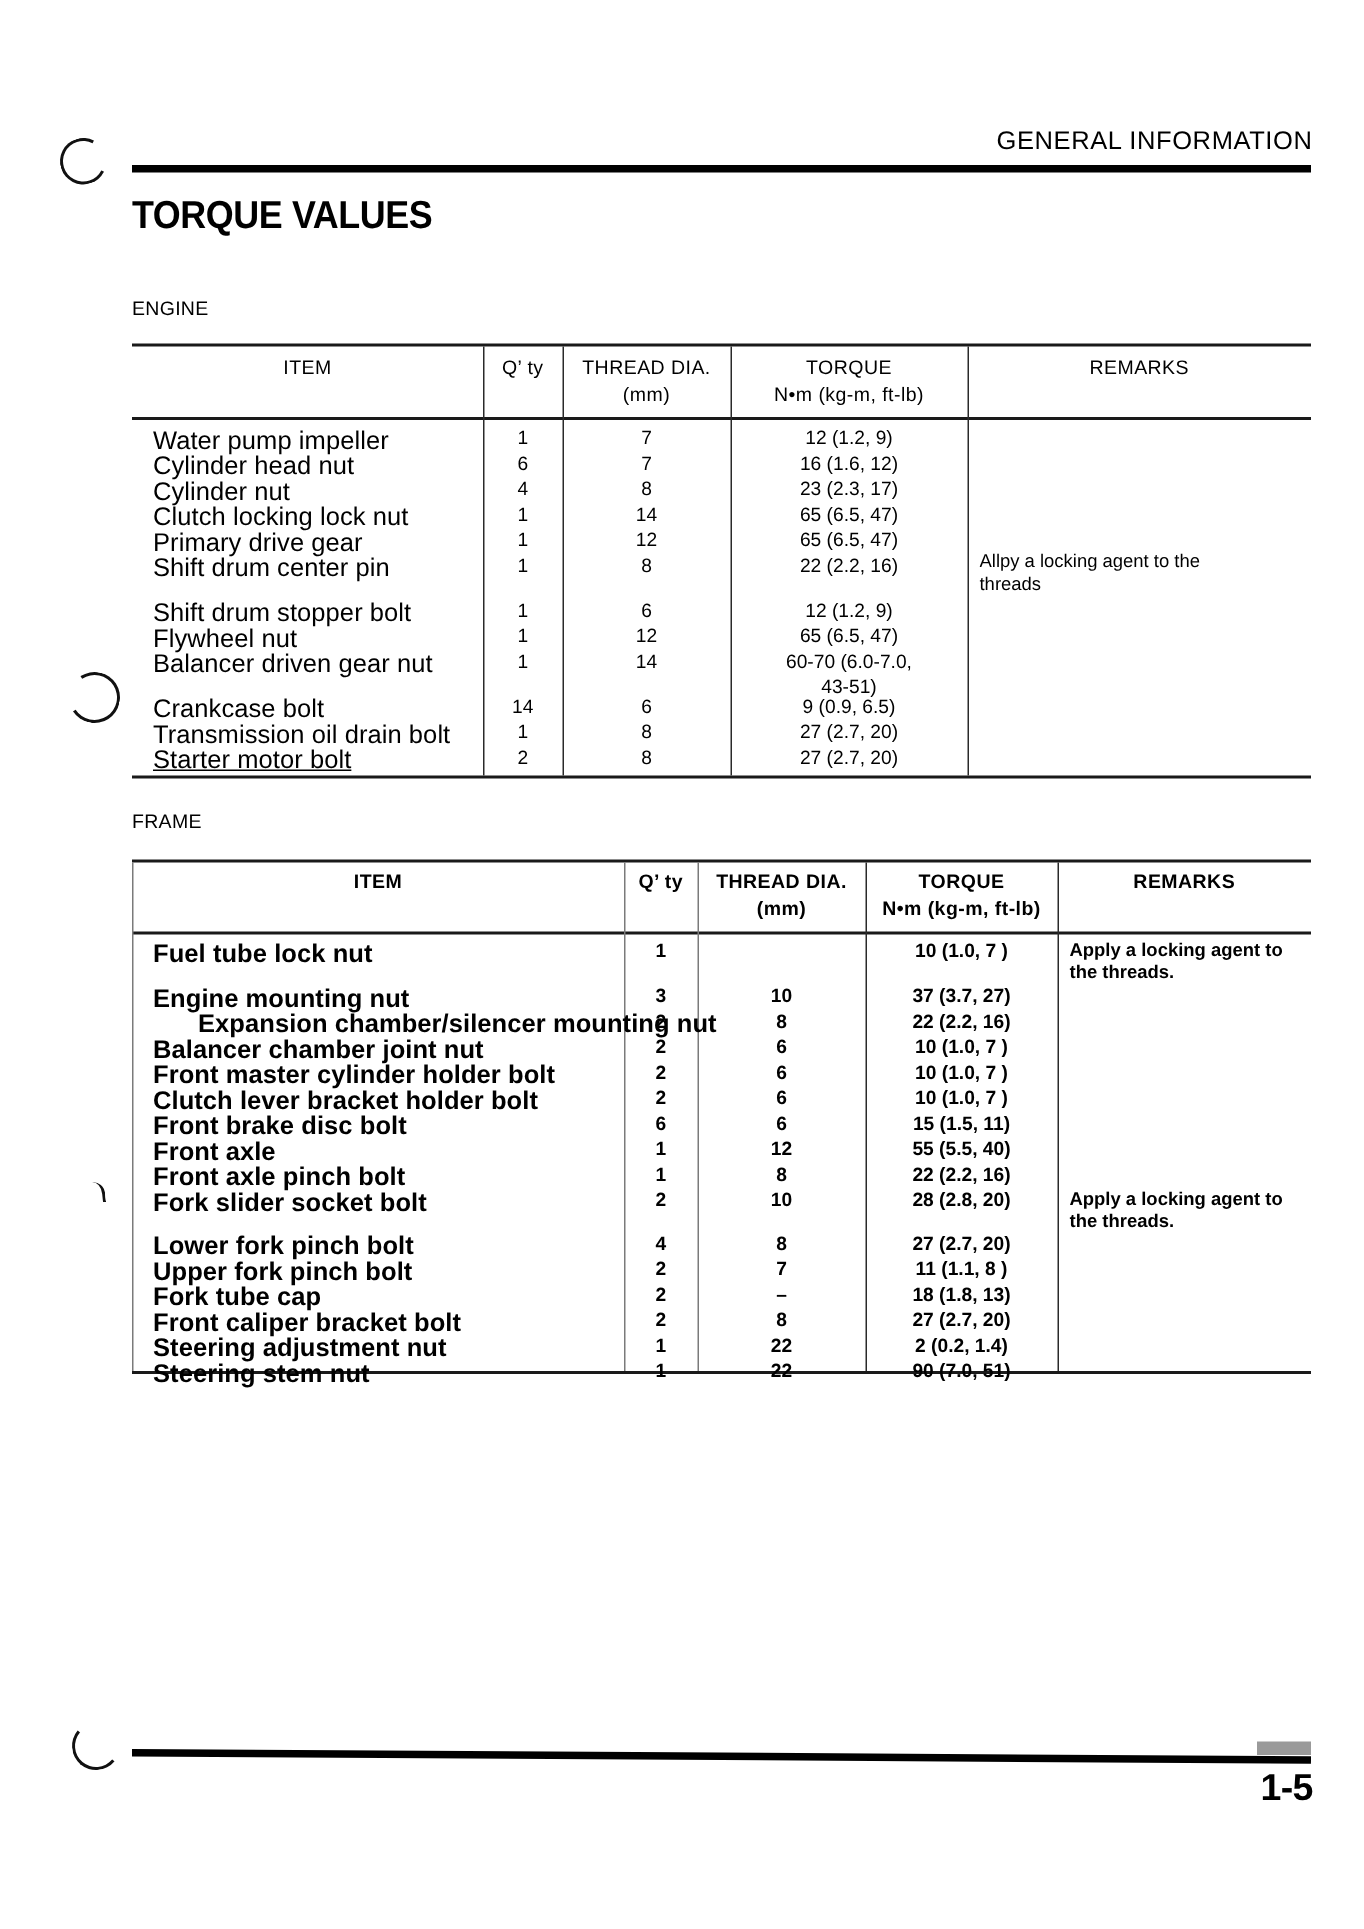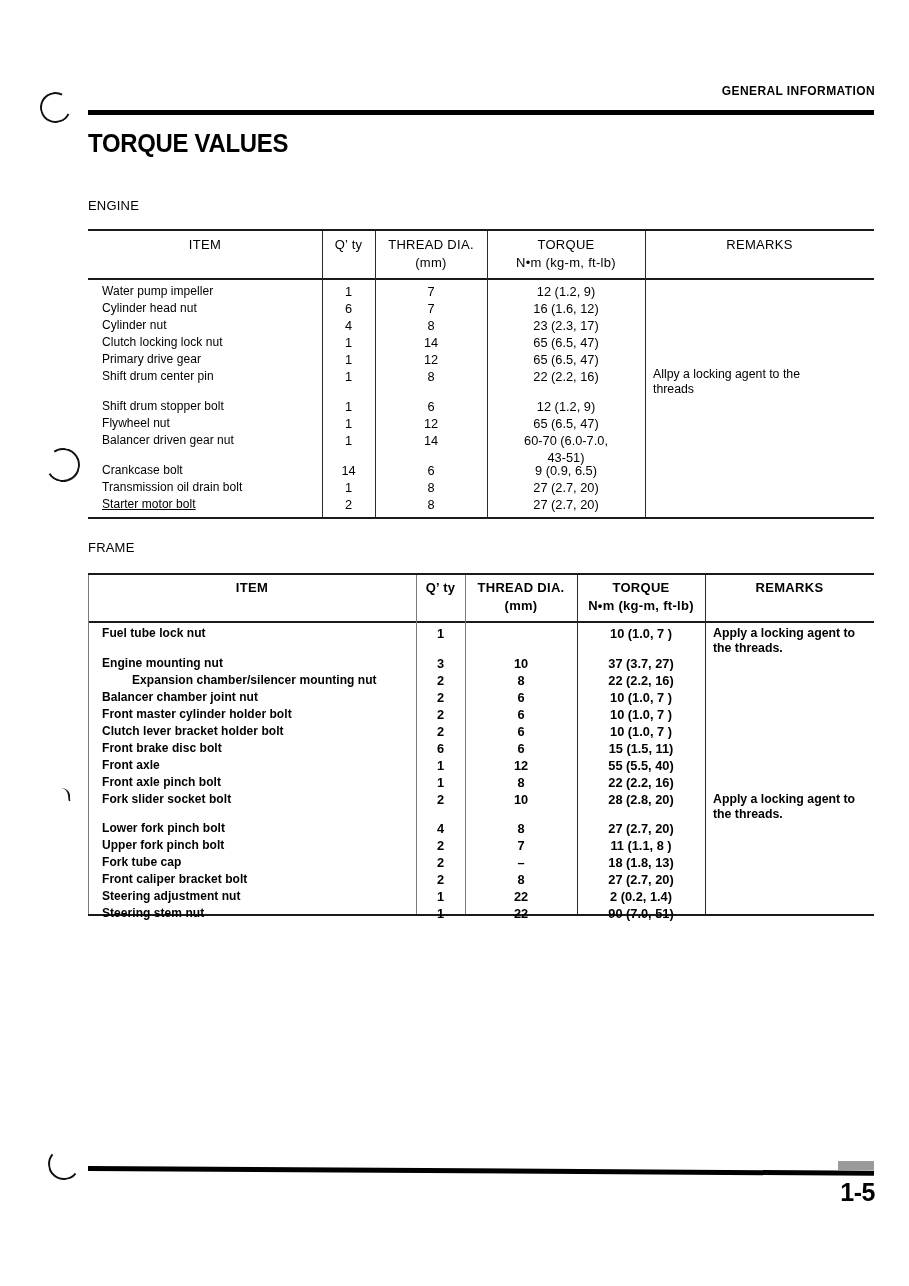--- a/index.html
+++ b/index.html
@@ -14,22 +14,22 @@
     font-family: "Liberation Sans", sans-serif;
     color: #000000;
     overflow: hidden;
   }
 
   
   #page-header-title {
     position: absolute;
     right: 34px;
     top: 84px;
-    font-size: 12px;
-    font-weight: bold;
+    font-size: 17px;
+    font-weight: normal;
     letter-spacing: 0.4px;
   }
   #header-rule {
     position: absolute;
     left: 88px;
     top: 110px;
     width: 786px;
     height: 5px;
     background: #000;
   }
@@ -89,21 +89,21 @@
     position: absolute;
     font-size: 13px;
     text-align: center;
     letter-spacing: 0.3px;
   }
   .hdr .sub { display: block; margin-top: 3px; }
 
   
   .row-item {
     position: absolute;
-    font-size: 12px;
+    font-size: 17px;
     white-space: nowrap;
     letter-spacing: 0.05px;
   }
   .row-qty, .row-dia, .row-torque {
     position: absolute;
     font-size: 12.8px;
     text-align: center;
     white-space: nowrap;
   }
   .remark {

